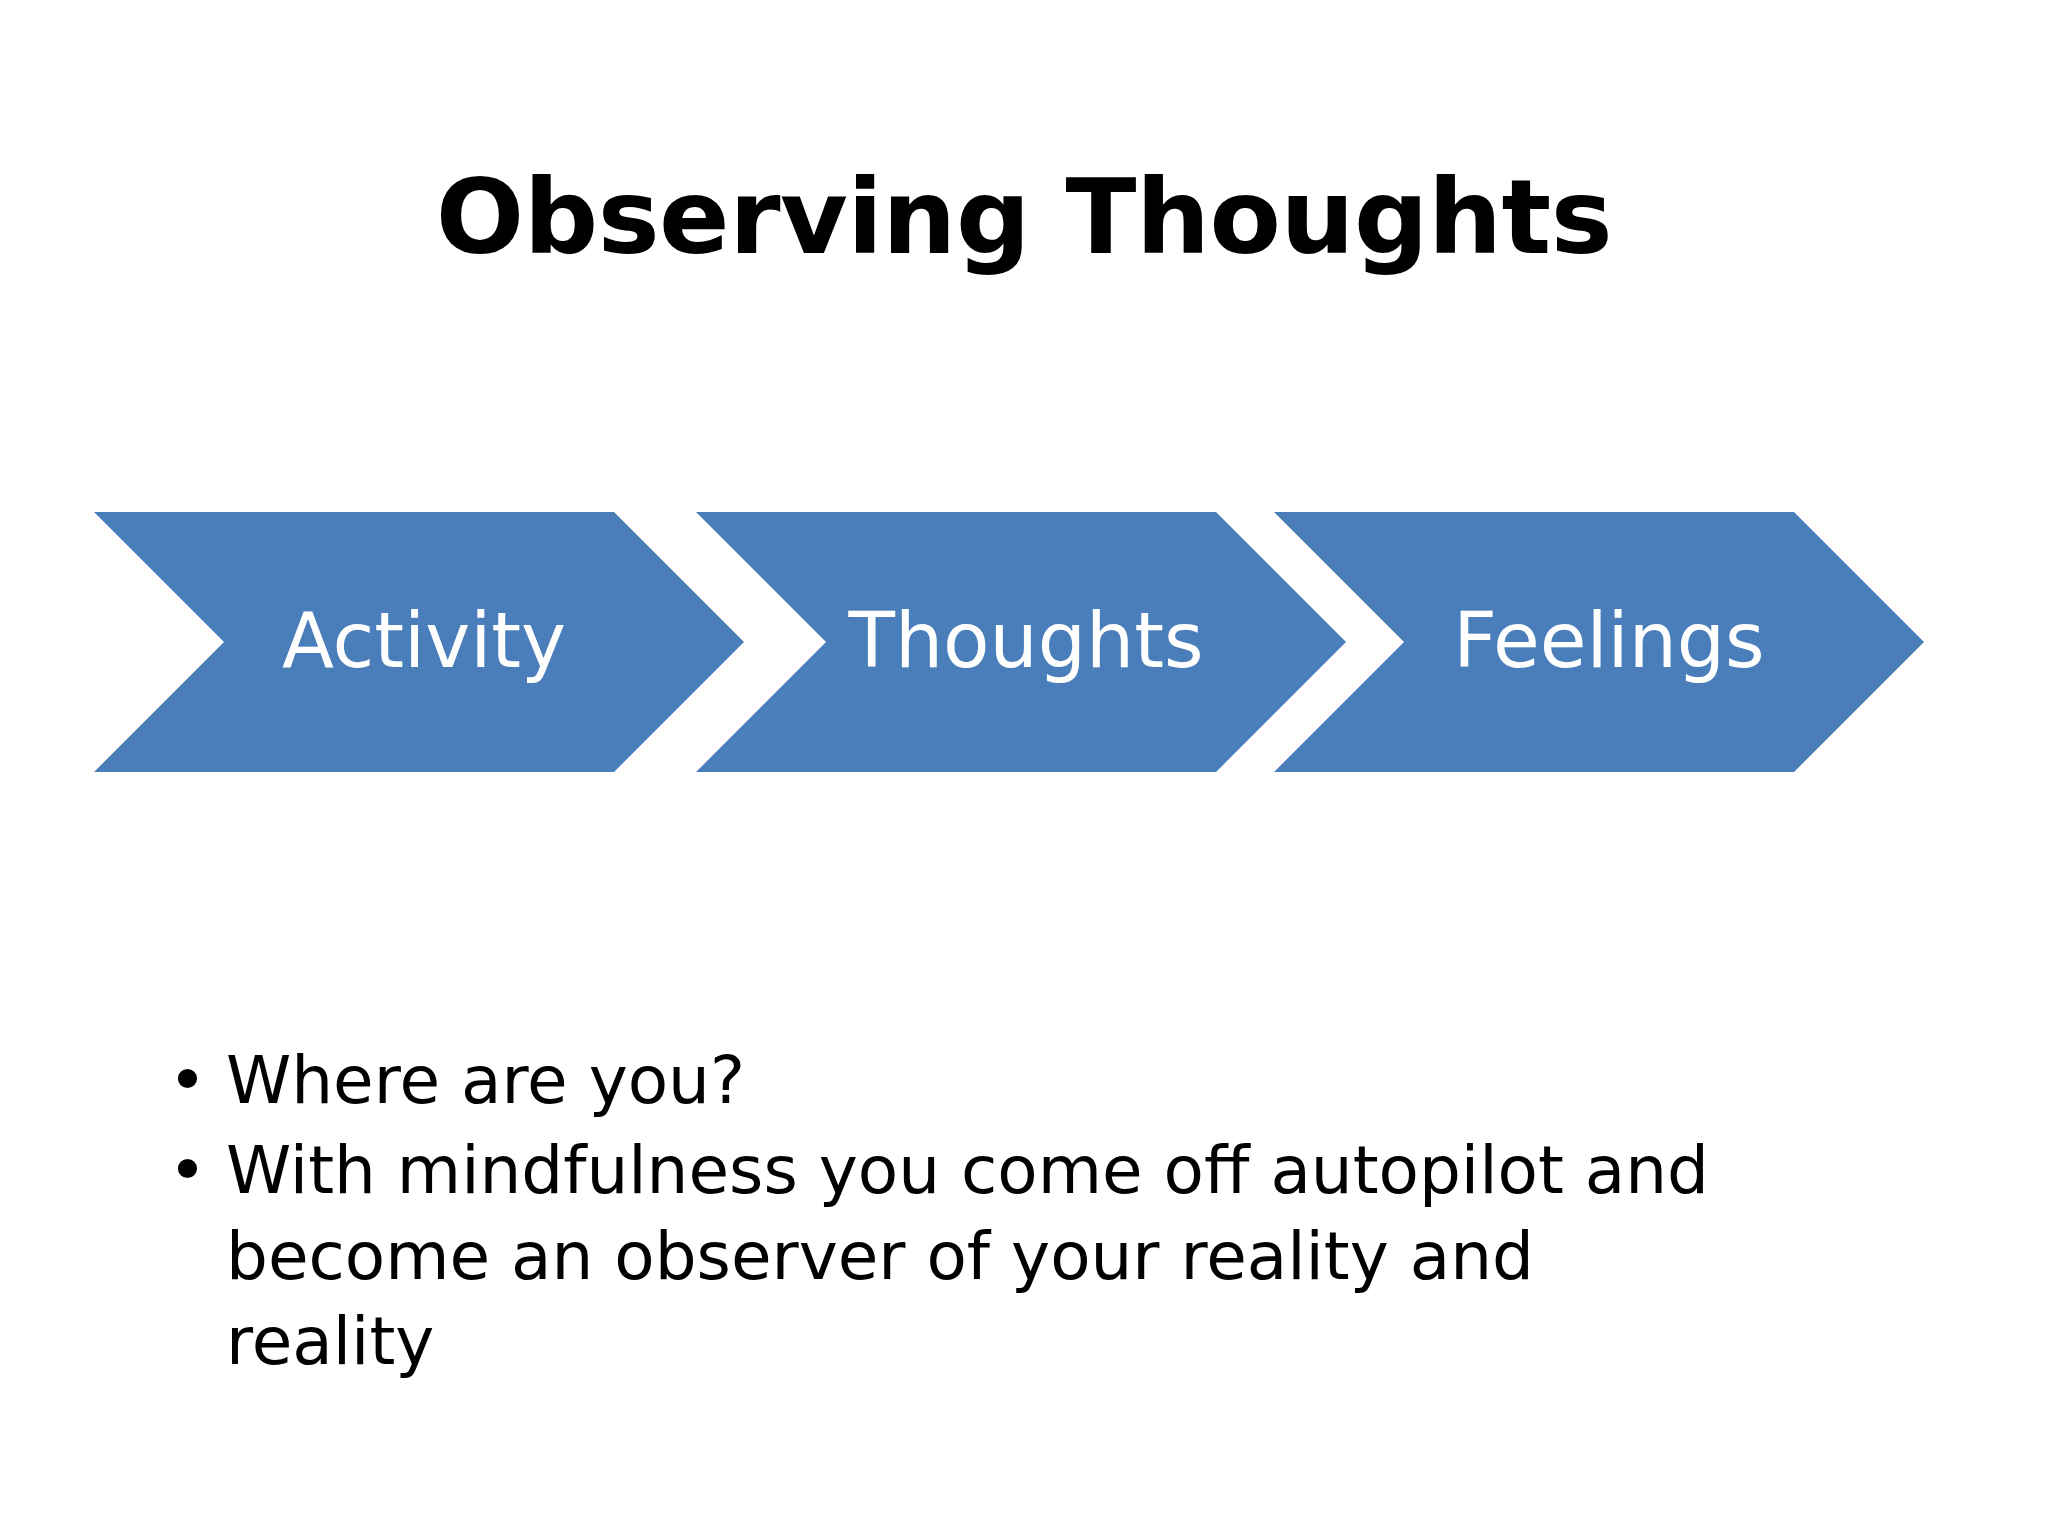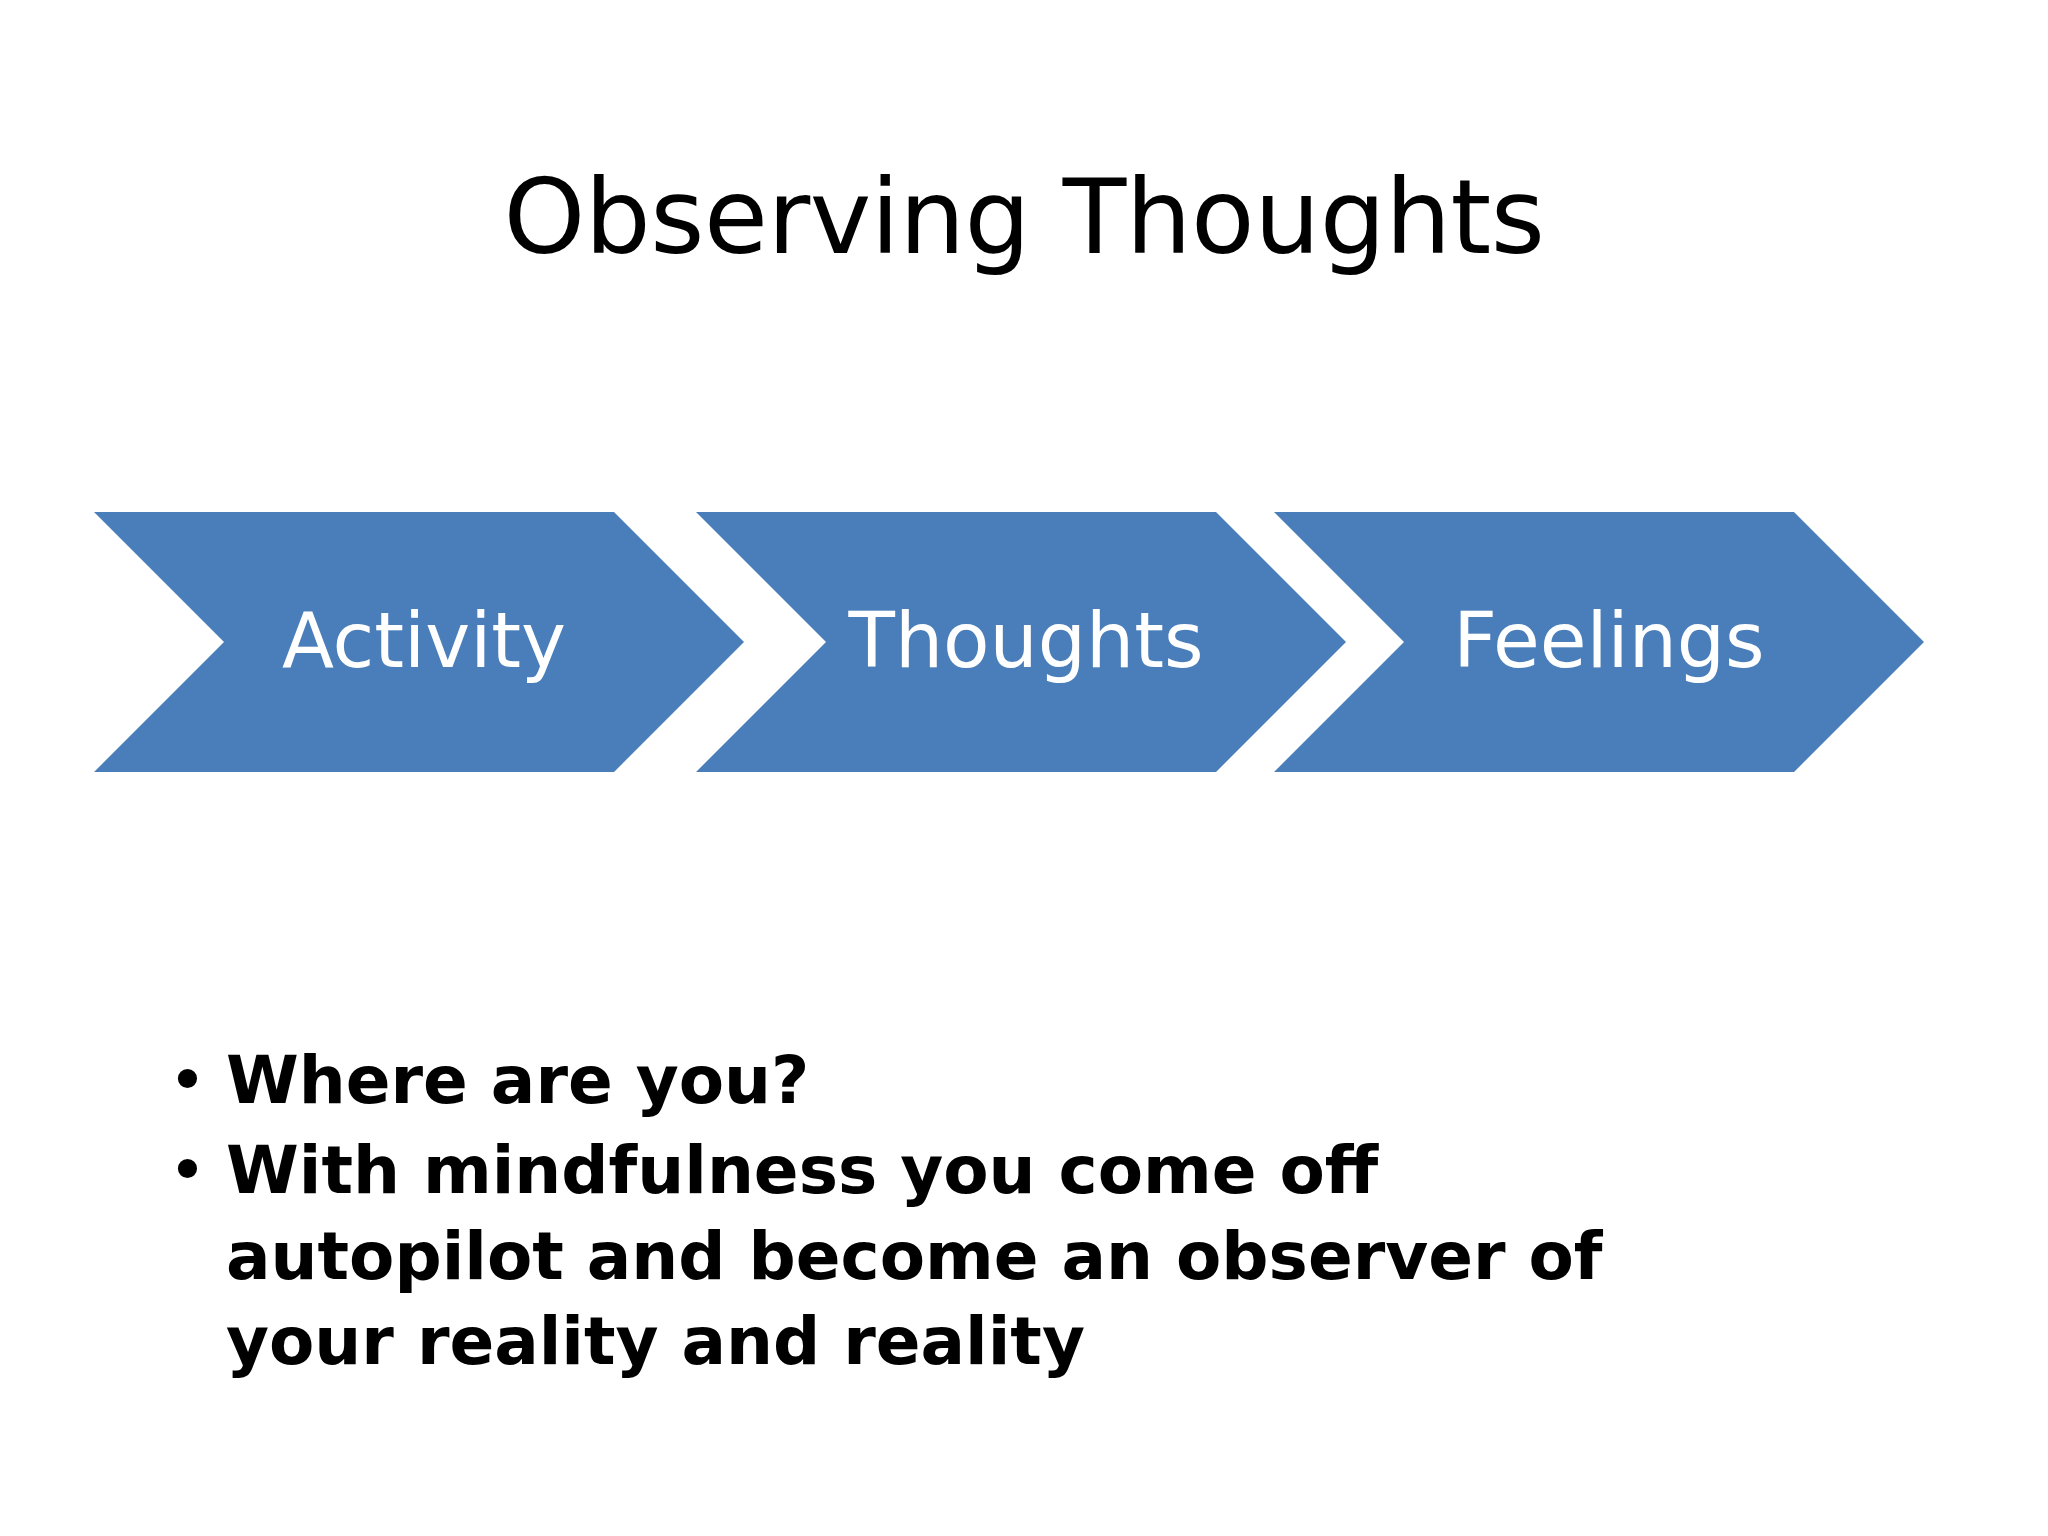--- a/index.html
+++ b/index.html
@@ -23,21 +23,21 @@
 
   
   .slide-title {
     position: absolute;
     top: 88px;
     left: 0;
     width: 2048px;
     text-align: center;
     font-size: 104px;
     line-height: 1.15;
-    font-weight: 400;
+    font-weight: 700;
     color: #000000;
     letter-spacing: -0.5px;
     font-family: "DejaVu Sans", sans-serif;
     white-space: nowrap;
   }
 
   
   .process-diagram {
     position: absolute;
     left: 64px;
@@ -84,21 +84,20 @@
   .bullet-marker {
     position: absolute;
     left: 0;
     top: 0;
     font-size: 66px;
     line-height: 1.30;
     color: #000000;
   }
   .bullet-text {
     display: block;
-    font-weight: bold;
   }
 </style>
 </head>
 <body>
 
 <div class="slide">
 
   <h1 class="slide-title">Observing Thoughts</h1>
 
   <div class="process-diagram">

